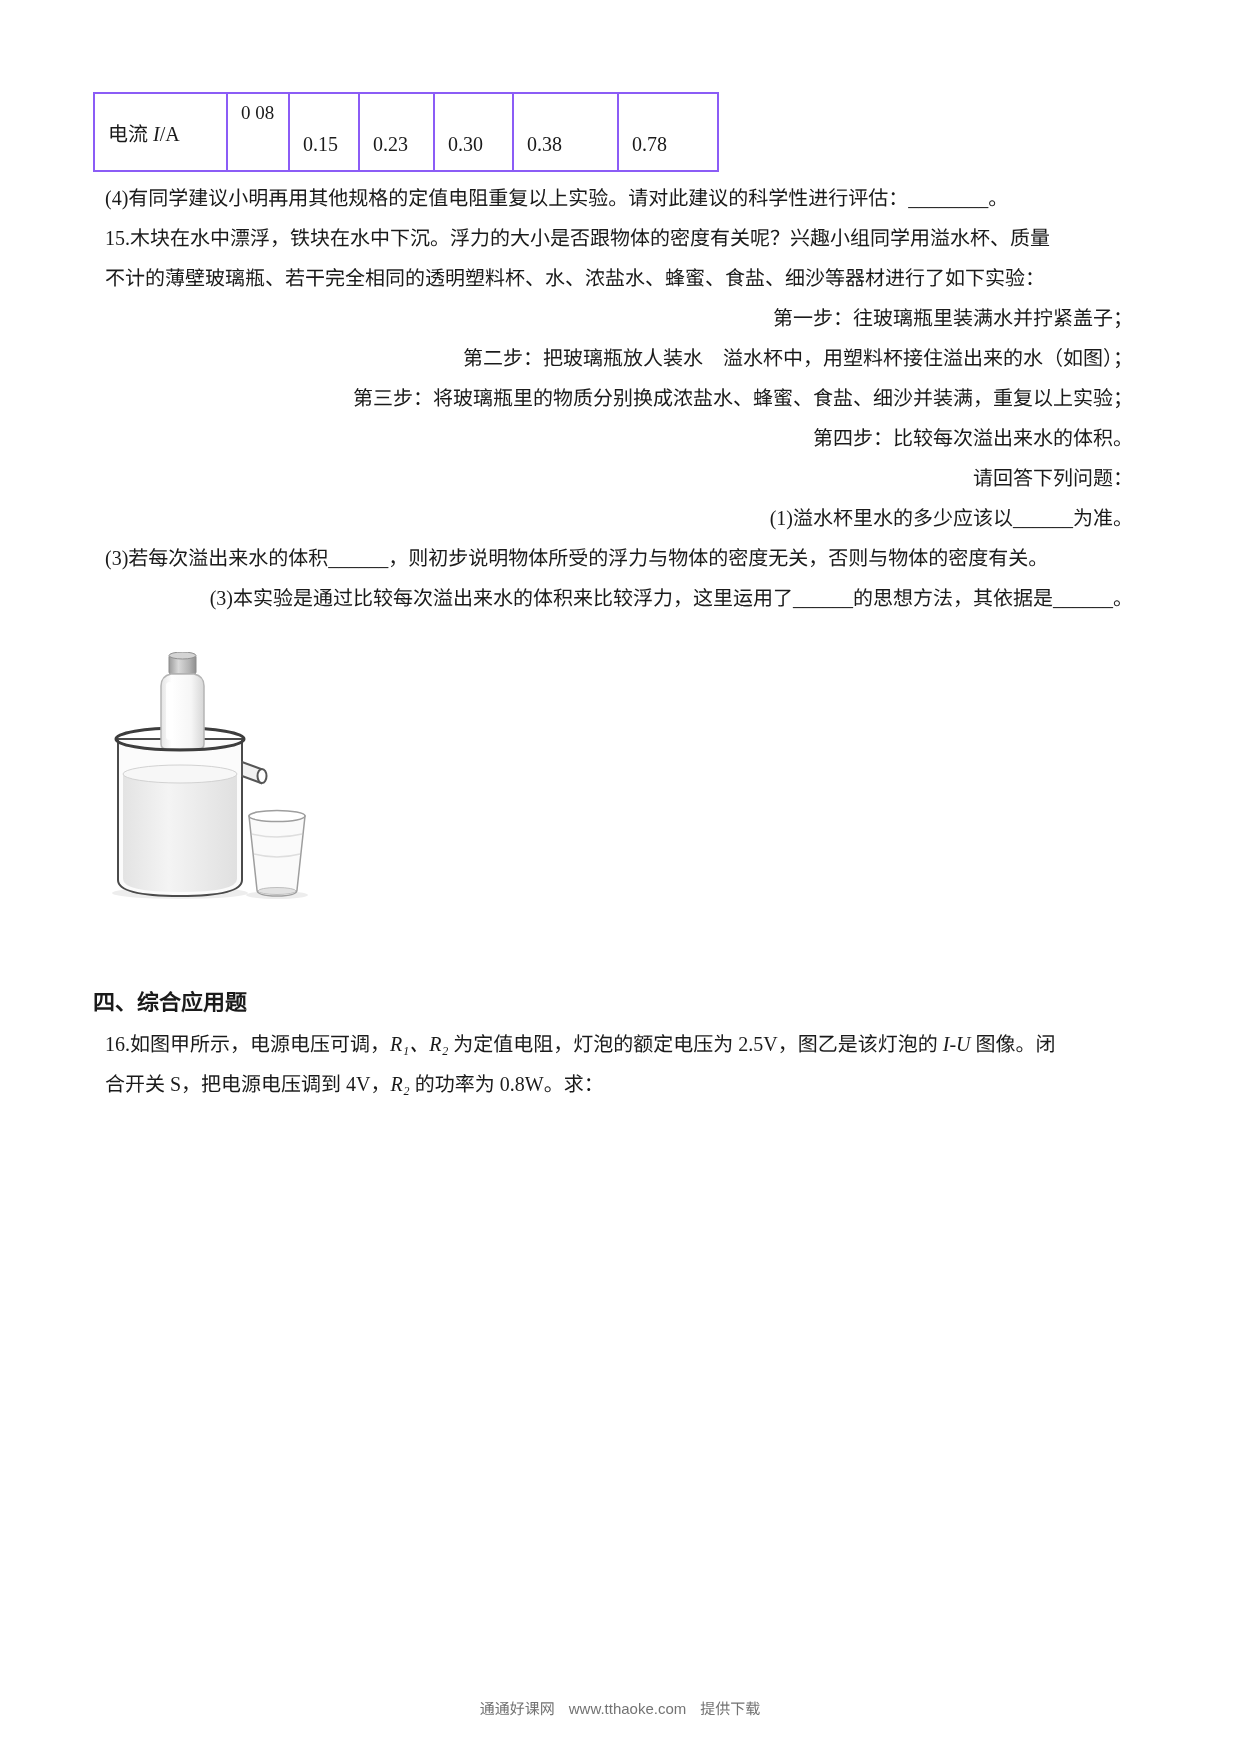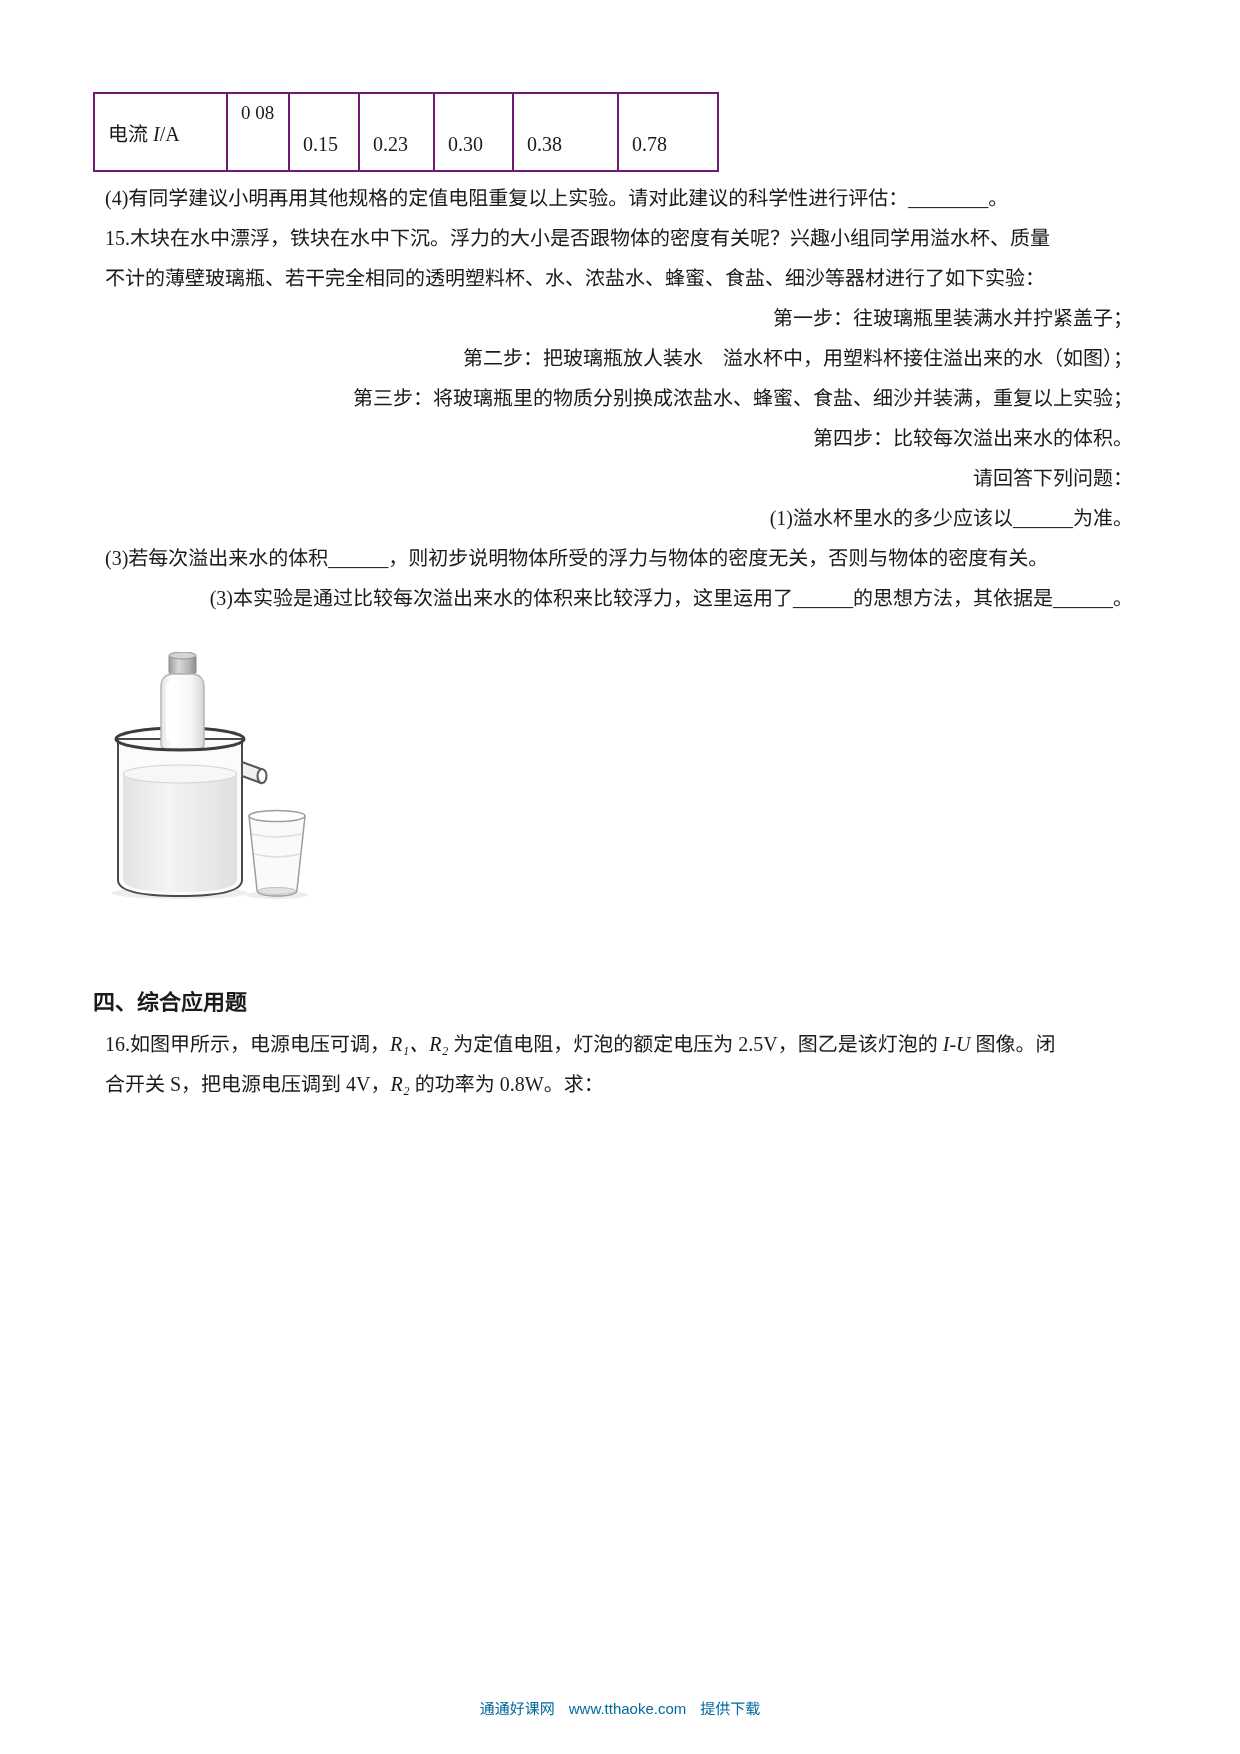--- a/index.html
+++ b/index.html
@@ -8,21 +8,21 @@
     width:1240px;height:1754px;
     background:#ffffff;
     font-family:"Liberation Serif","DejaVu Serif",serif;
     color:#1a1a1a;
     overflow:hidden;
     box-sizing:border-box;
     padding:92px 95px 0 93px;
   }
   .data-table{border-collapse:collapse;table-layout:fixed;}
   .data-table td{
-    border:2px solid #701a75;
+    border:2px solid #8b5cf6;
     height:78px;
     font-size:20px;
     padding:0 0 0 13px;
     vertical-align:middle;
     box-sizing:border-box;
     background:#ffffff;
   }
   .data-table td.raised{vertical-align:top;padding-top:8px;font-size:19px;}
   .data-table td.num{padding-top:24px;}
   p.line{
@@ -46,21 +46,21 @@
   }
   .q16-line1{margin-top:44px;}
   .q16-line2{margin-top:32px;}
   .figure-wrap{margin:28px 0 0 6px;width:210px;height:250px;}
   .footer{
     position:absolute;
     left:0;bottom:36px;
     width:100%;
     text-align:center;
     font-size:15px;
-    color:#0369a1;
+    color:#737373;
     font-family:"Liberation Sans","DejaVu Sans",sans-serif;
   }
   .footer span{margin:0 7px;}
 </style>
 </head>
 <body>
 
 <div class="page">
 
   

